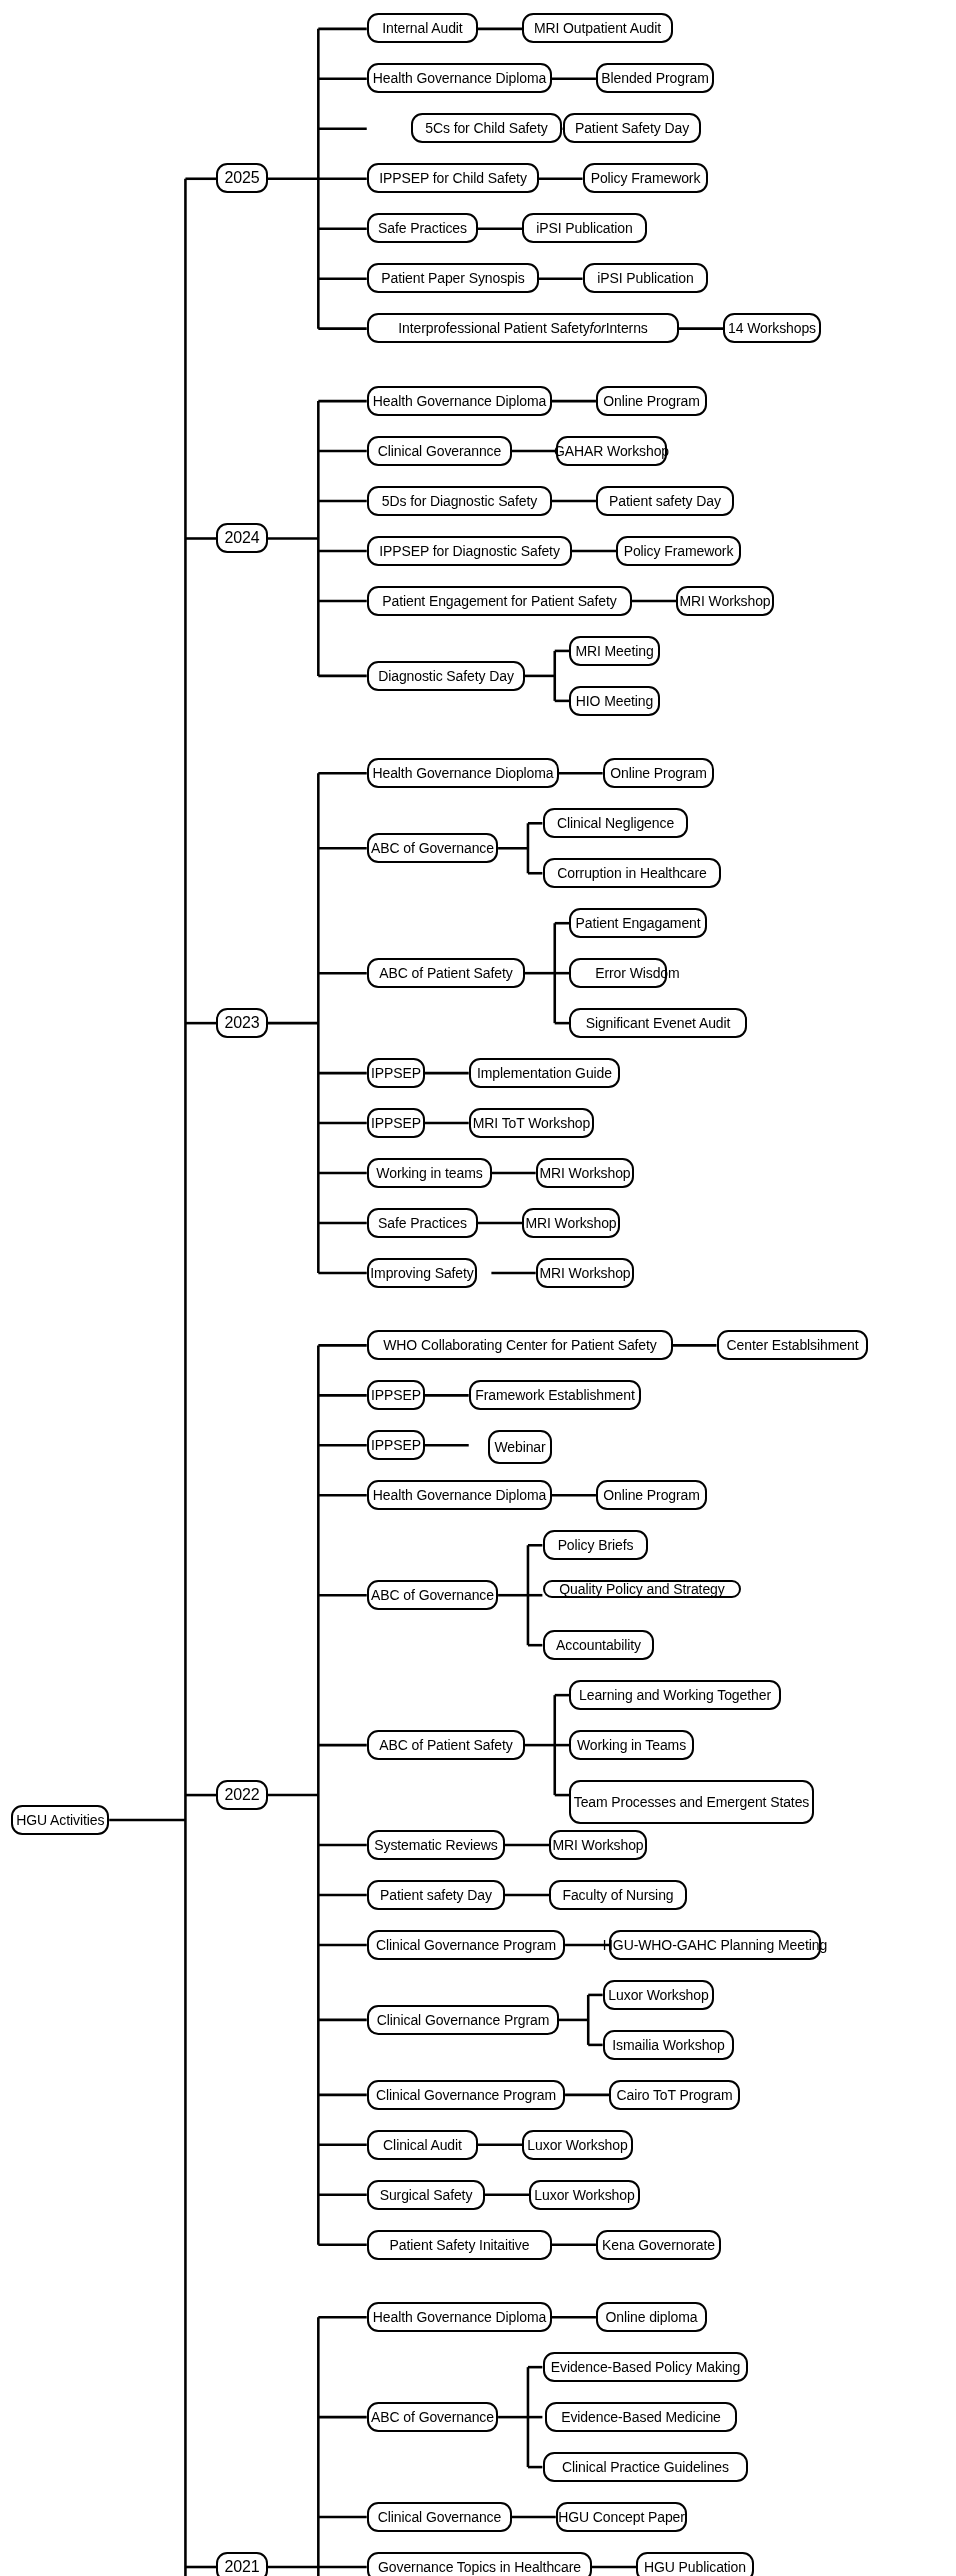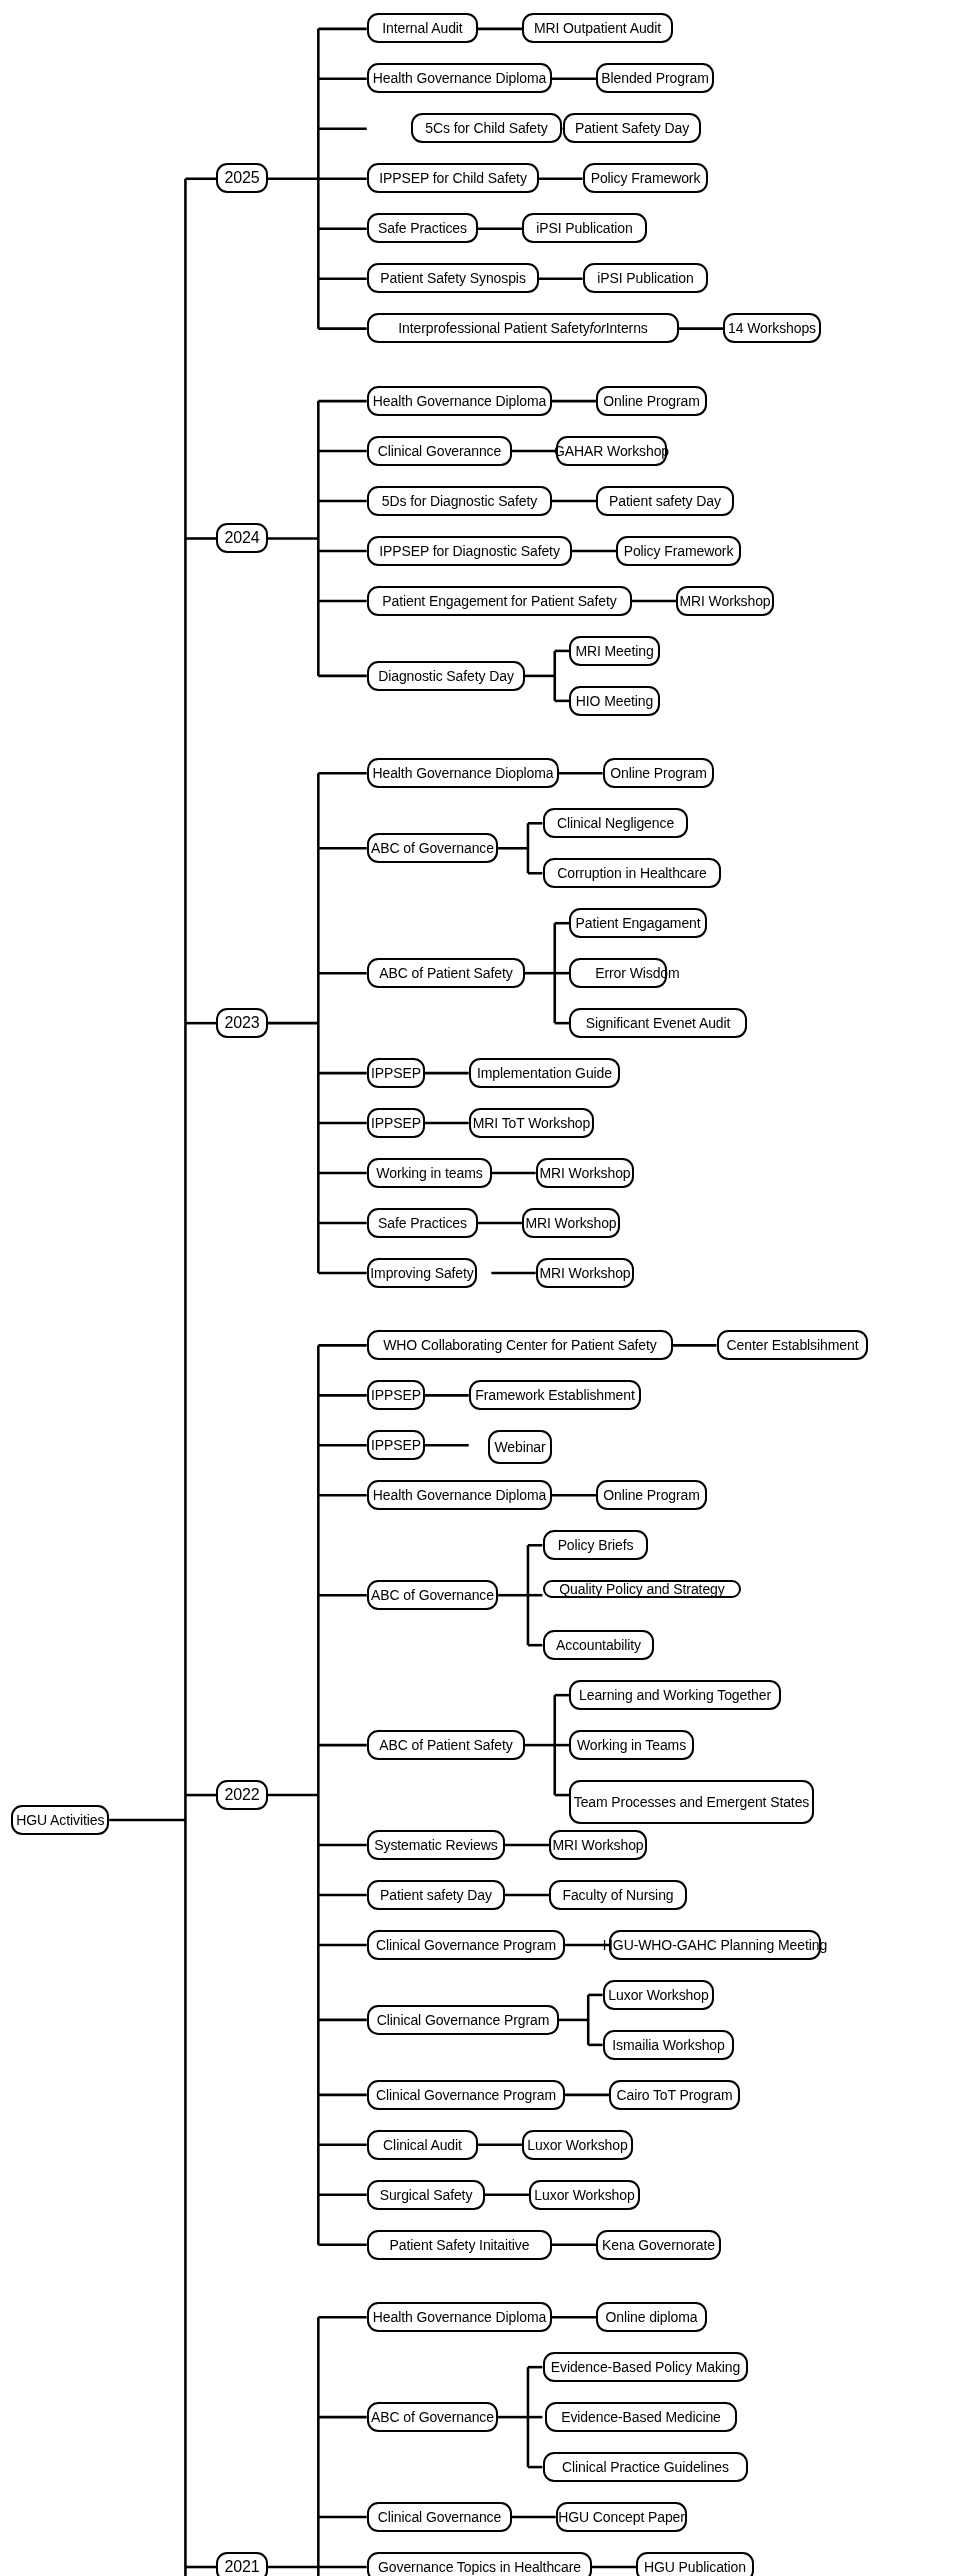--- a/index.html
+++ b/index.html
@@ -196,21 +196,21 @@
       <div class="node" style="left: 367px; top: 13.4px; width: 111px; height: 30px;">Internal Audit</div>
       <div class="node" style="left: 522px; top: 13.4px; width: 151px; height: 30px;">MRI Outpatient Audit</div>
       <div class="node" style="left: 367px; top: 63px; width: 185px; height: 30px;">Health Governance Diploma</div>
       <div class="node" style="left: 596px; top: 63px; width: 118px; height: 30px;">Blended Program</div>
       <div class="node" style="left: 367px; top: 113px; width: 151px; height: 30px; margin-left: 44px;">5Cs for Child Safety</div>
       <div class="node" style="left: 563px; top: 113px; width: 138px; height: 30px;">Patient Safety Day</div>
       <div class="node" style="left: 367px; top: 163px; width: 172px; height: 30px;">IPPSEP for Child Safety</div>
       <div class="node" style="left: 583px; top: 163px; width: 125px; height: 30px;">Policy Framework</div>
       <div class="node" style="left: 367px; top: 213px; width: 111px; height: 30px;">Safe Practices</div>
       <div class="node" style="left: 522px; top: 213px; width: 125px; height: 30px;">iPSI Publication</div>
-      <div class="node" style="left: 367px; top: 263px; width: 172px; height: 30px;">Patient Safety Synospis</div>
+      <div class="node" style="left: 367px; top: 263px; width: 172px; height: 30px;">Patient Paper Synospis</div>
       <div class="node" style="left: 583px; top: 263px; width: 125px; height: 30px;">iPSI Publication</div>
       <div class="node" style="left: 367px; top: 313px; width: 312px; height: 30px;">Interprofessional Patient Safety <i>for</i> Interns</div>
       <div class="node" style="left: 723px; top: 313px; width: 98px; height: 30px;">14 Workshops</div>
       <div class="node year" style="left: 216px; top: 523px; width: 52px; height: 30px;">2024</div>
       <div class="node" style="left: 367px; top: 386px; width: 185px; height: 30px;">Health Governance Diploma</div>
       <div class="node" style="left: 596px; top: 386px; width: 111px; height: 30px;">Online Program</div>
       <div class="node" style="left: 367px; top: 436px; width: 145px; height: 30px;">Clinical Goverannce</div>
       <div class="node" style="left: 556px; top: 436px; width: 111px; height: 30px;">GAHAR Workshop</div>
       <div class="node" style="left: 367px; top: 486px; width: 185px; height: 30px;">5Ds for Diagnostic Safety</div>
       <div class="node" style="left: 596px; top: 486px; width: 138px; height: 30px;">Patient safety Day</div>

